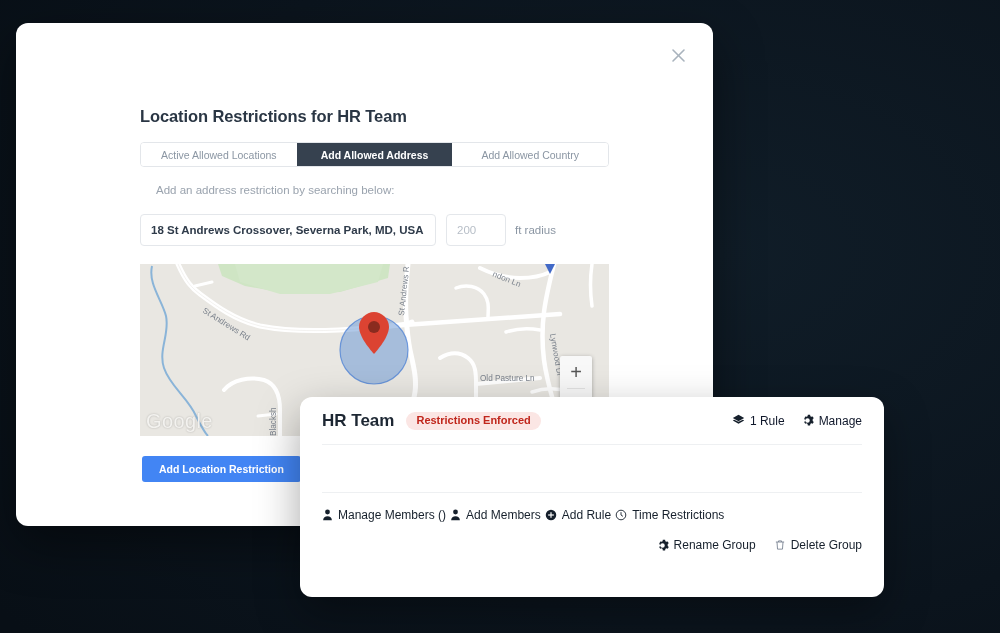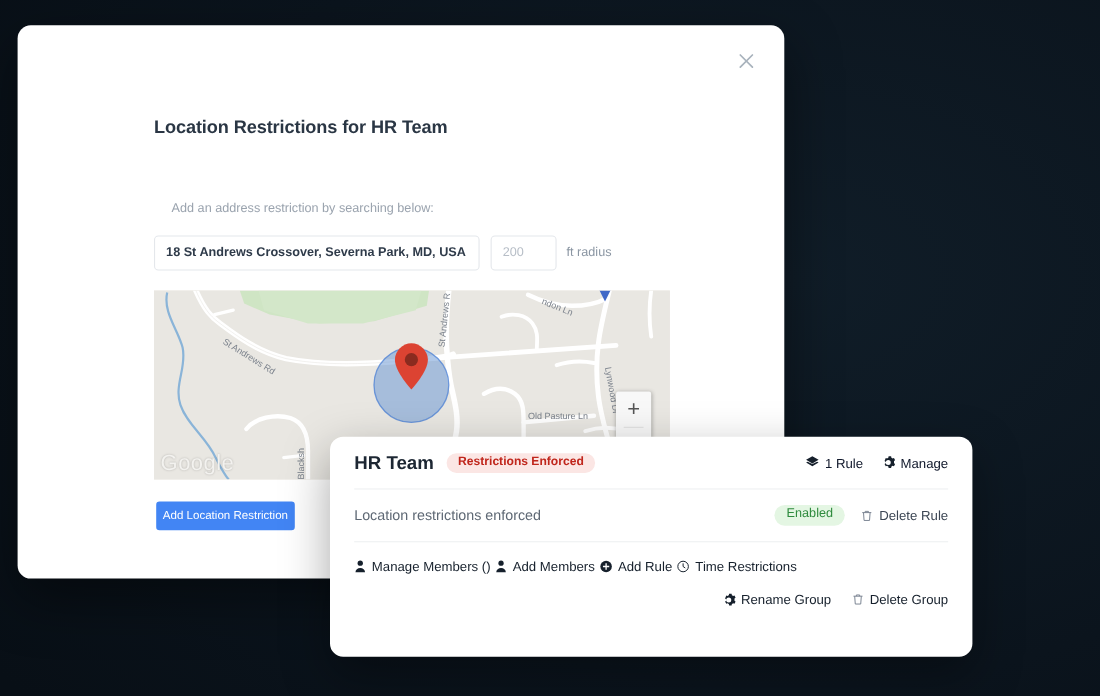--- a/index.html
+++ b/index.html
@@ -192,28 +192,28 @@
     letter-spacing: 0.4px;
     text-shadow: 0 0 2px rgba(0,0,0,0.25);
   }
 
   
   .primary-btn {
     position: absolute;
     left: 126px;
     top: 433px;
     height: 26px;
-    padding: 0 6px;
+    padding: 0 17px;
     background: #4285f4;
     border: none;
     border-radius: 3px;
     color: #ffffff;
     font-family: "Liberation Sans", sans-serif;
     font-size: 10.5px;
-    font-weight: normal;
+    font-weight: bold;
     cursor: pointer;
     display: flex;
     align-items: center;
   }
 
   
   .card {
     position: absolute;
     left: 300px;
     top: 397px;
@@ -331,20 +331,25 @@
 
   <div class="close-btn">
     <svg width="17" height="17" viewBox="0 0 17 17" fill="none" stroke="#a9b3bd" stroke-width="1.6" stroke-linecap="round">
       <line x1="3" y1="3" x2="14" y2="14"></line>
         <line x1="14" y1="3" x2="3" y2="14"></line>
     </svg>
   </div>
 
   <div class="modal-title">Location Restrictions for HR Team</div>
 
+  <div class="tabs">
+    <div class="tab">Active Allowed Locations</div>
+    <div class="tab active">Add Allowed Address</div>
+    <div class="tab">Add Allowed Country</div>
+  </div>
 
   <div class="helper-text">Add an address restriction by searching below:</div>
 
   <input class="addr-input" type="text" value="18 St Andrews Crossover, Severna Park, MD, USA" style="">
 
   <input class="radius-input" type="text" placeholder="200" style="">
 
   <div class="radius-label">ft radius</div>
 
   <div class="map">
@@ -442,32 +447,20 @@
           <svg width="13" height="13" viewBox="0 0 16 16" fill="#16202c">
             <path d="M8 5.2a2.8 2.8 0 100 5.6 2.8 2.8 0 000-5.6zm6.4 3.5l1.3 1-1.3 2.3-1.6-.5a5.6 5.6 0 01-1.3.8l-.3 1.7H8.4l-.3-1.7a5.6 5.6 0 01-1.3-.8l-1.6.5-1.3-2.3 1.3-1a5.4 5.4 0 010-1.4l-1.3-1L5.2 3l1.6.5c.4-.3.8-.6 1.3-.8l.3-1.7h2.8l.3 1.7c.5.2.9.5 1.3.8l1.6-.5 1.3 2.3-1.3 1a5.4 5.4 0 010 1.4z"></path>
           </svg>
         </span>
         <span>Manage</span>
       </div>
     </div>
   </div>
 
   <div class="rule-row">
-    <span class="rule-desc">Location restrictions enforced</span>
-    <div class="rule-right">
-      <span class="badge-enabled">Enabled</span>
-      <div class="delete-rule">
-        <span class="ico">
-          <svg width="12" height="12" viewBox="0 0 16 16" fill="none" stroke="#7b8593" stroke-width="1.2">
-            <path d="M2.5 4h11M6 4V2.5h4V4M4 4l.7 9.5h6.6L12 4"></path>
-          </svg>
-        </span>
-        <span>Delete Rule</span>
-      </div>
-    </div>
   </div>
 
   <div class="actions-area">
     <div class="action-row">
 
       <div class="action-item">
         <span class="ico">
           <svg width="11" height="12" viewBox="0 0 14 16" fill="#16202c">
             <circle cx="7" cy="4" r="3.2"></circle>
               <path d="M1.2 15c0-3.2 2.6-5.2 5.8-5.2s5.8 2 5.8 5.2z"></path>

